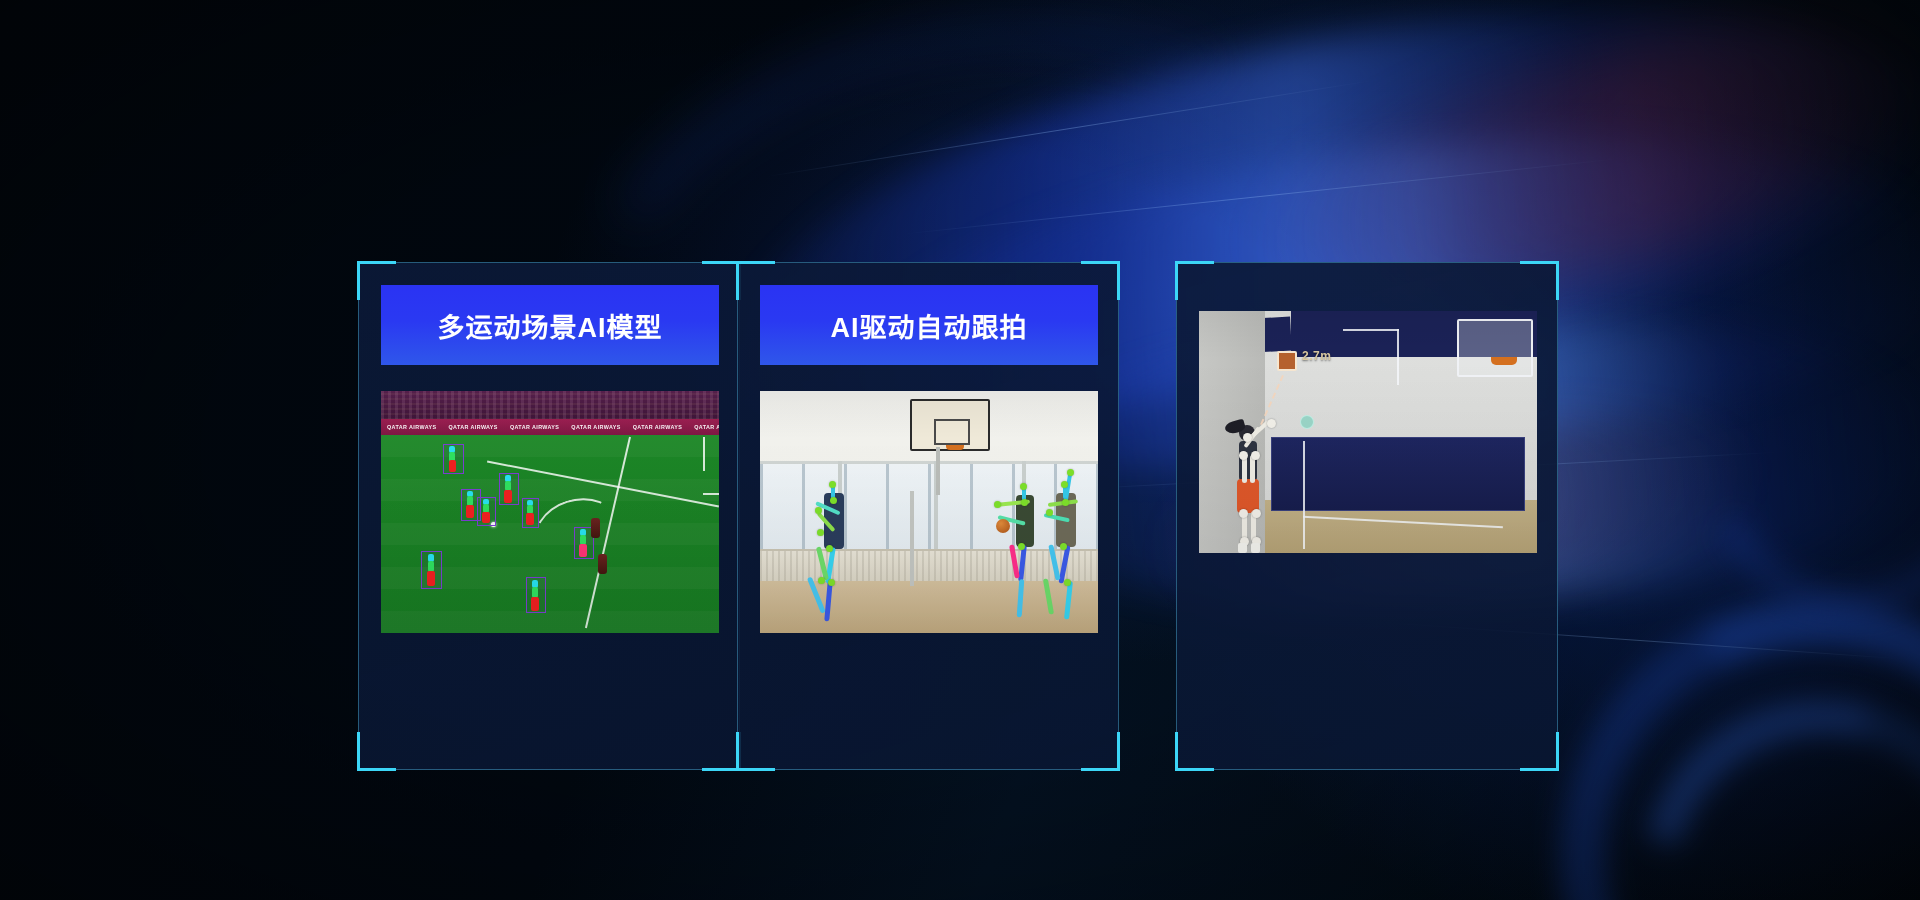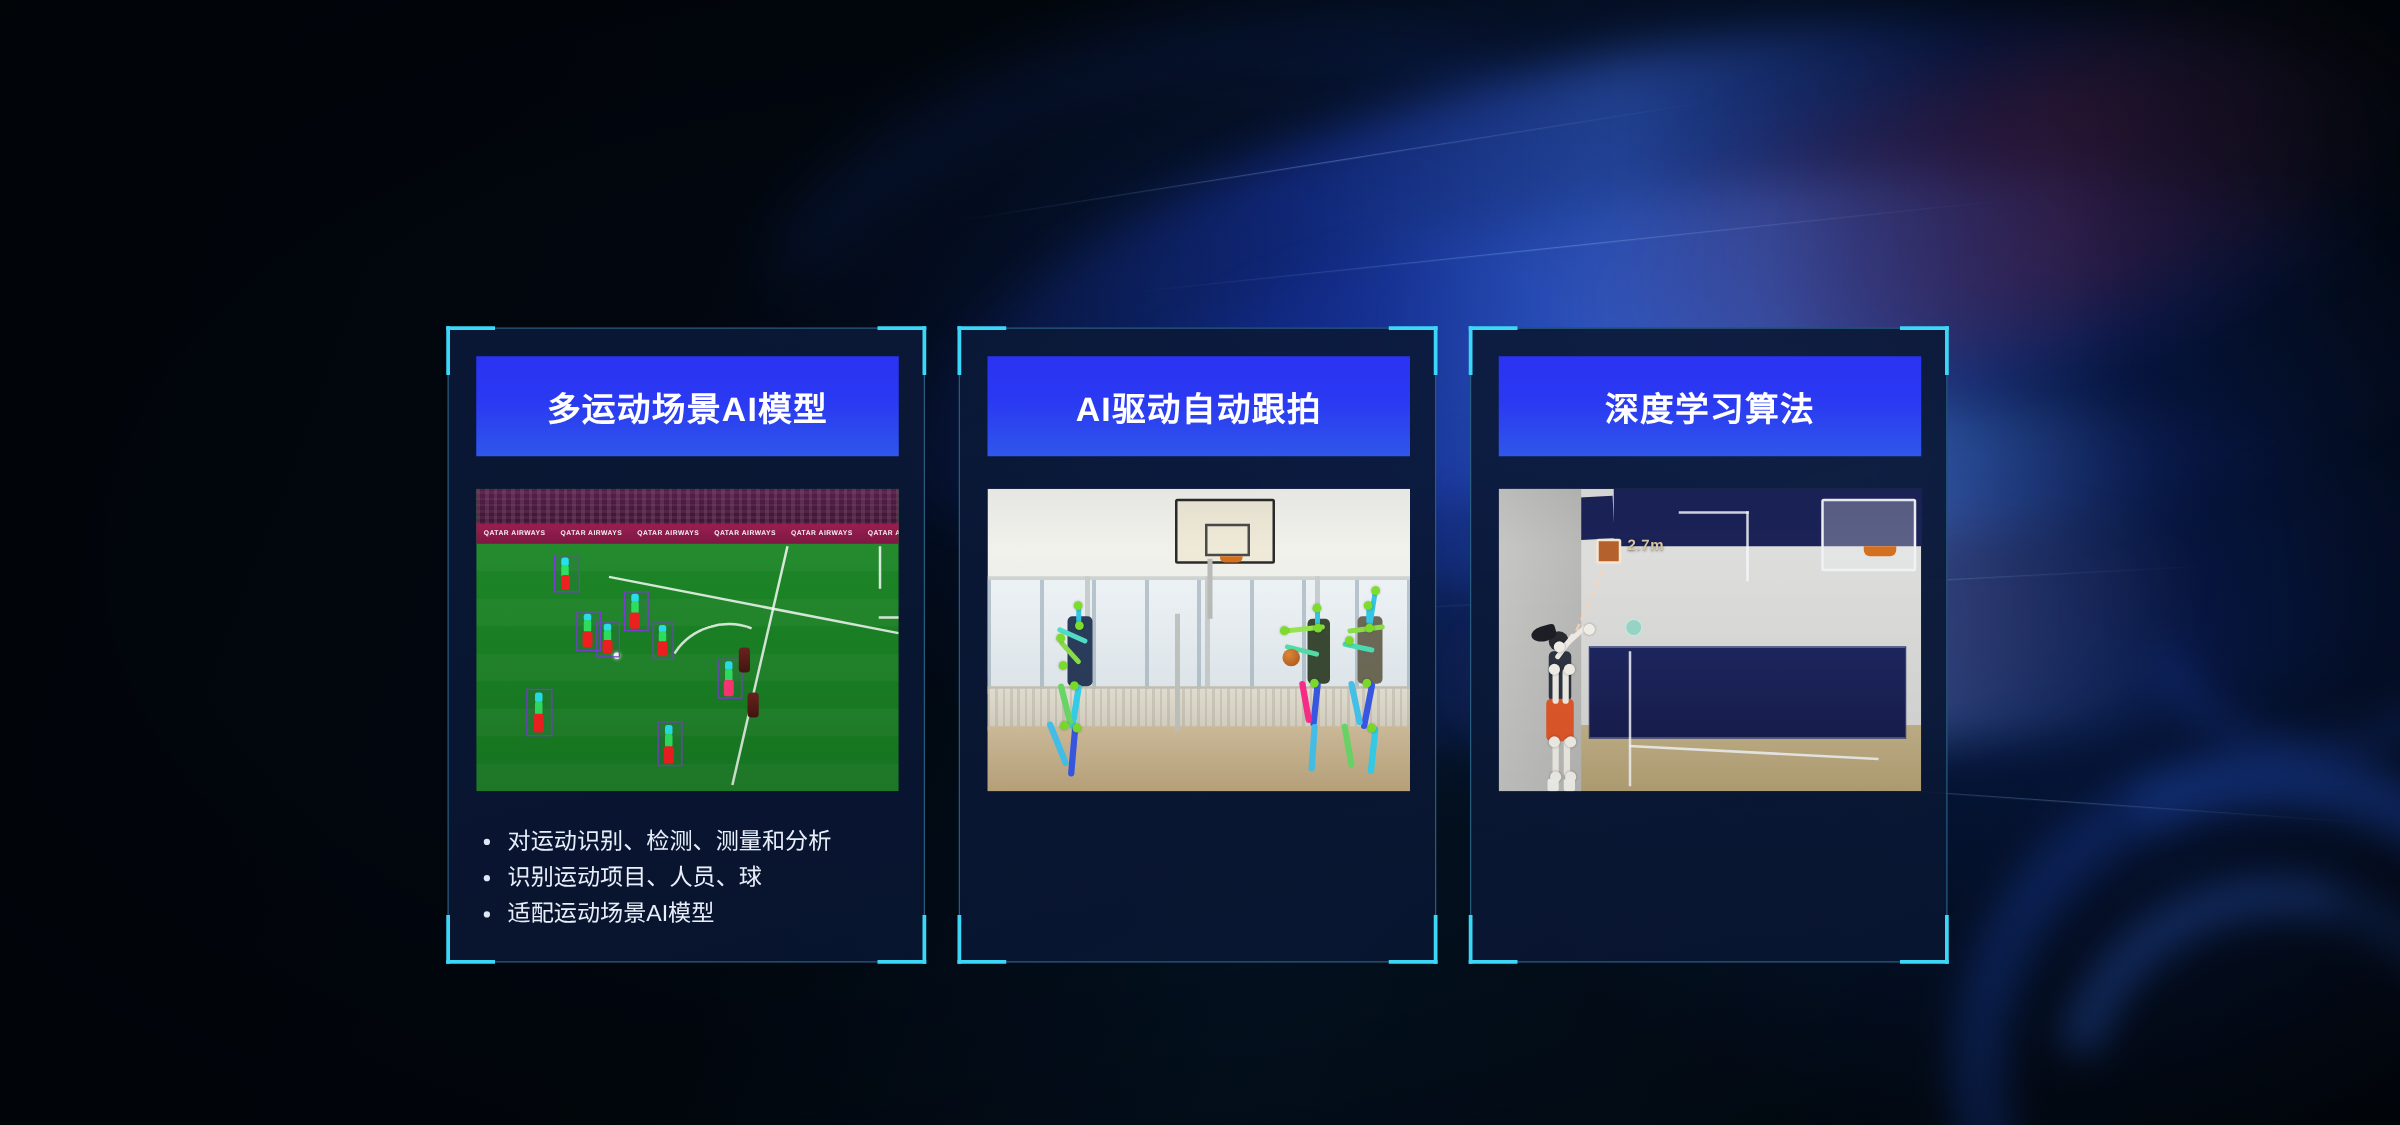--- a/index.html
+++ b/index.html
@@ -67,21 +67,21 @@
   
   #cards{position:absolute;left:0;top:0;width:1920px;height:900px;}
 
   .frame{
     position:absolute;top:262px;width:382px;height:508px;
     border:1px solid rgba(64,150,185,.55);
     background:linear-gradient(165deg,rgba(11,25,56,.92) 0%,rgba(10,24,54,.90) 45%,rgba(9,22,50,.88) 100%);
     box-sizing:border-box;
   }
   .frame.f1{left:358px;}
-  .frame.f2{left:767px;text-decoration:underline;}
+  .frame.f2{left:737px;text-decoration:underline;}
   .frame.f3{left:1176px;}
 
   
   .corner{position:absolute;width:36px;height:36px;border:3px solid #3cd6f7;}
   .c-tl{left:-2px;top:-2px;border-right:none;border-bottom:none;}
   .c-tr{right:-2px;top:-2px;border-left:none;border-bottom:none;}
   .c-bl{left:-2px;bottom:-2px;border-right:none;border-top:none;}
   .c-br{right:-2px;bottom:-2px;border-left:none;border-top:none;}
 
   .card-inner{position:absolute;left:22px;top:22px;width:338px;}
@@ -286,27 +286,20 @@
           <span class="plr" style="left:5px;top:2px;height:8px;background:#27e0ef;"></span>
           <span class="plr" style="left:5px;top:9px;height:11px;background:#2fe05f;"></span>
           <span class="plr" style="left:4px;top:19px;height:14px;background:#f02020;width:8px;"></span>
         </div>
 
         <div class="opp" style="left:210px;top:127px;"></div>
         <div class="opp" style="left:217px;top:163px;"></div>
         <div class="media-shade"></div>
       </div>
 
-      <div class="card-body">
-        <ul class="bullets">
-          <li>对运动识别、检测、测量和分析</li>
-          <li>识别运动项目、人员、球</li>
-          <li>适配运动场景AI模型</li>
-        </ul>
-      </div>
     </div>
   </div>
 
   <div class="frame f2">
     <span class="corner c-tl"></span>
     <span class="corner c-tr"></span>
     <span class="corner c-bl"></span>
     <span class="corner c-br"></span>
 
     <div class="card-inner">
@@ -385,21 +378,20 @@
     </div>
   </div>
 
   <div class="frame f3">
     <span class="corner c-tl"></span>
     <span class="corner c-tr"></span>
     <span class="corner c-bl"></span>
     <span class="corner c-br"></span>
 
     <div class="card-inner">
-      <div class="card-title">深度学习算法</div>
 
       <div class="card-media">
         <div class="gym3"></div>
         <div class="navy" style="left:0;top:8px;width:92px;height:34px;transform:rotate(-3deg);"></div>
         <div class="navy" style="left:92px;top:0;width:246px;height:46px;"></div>
         <div class="wall-l"></div>
         <div class="pad"></div>
         <div class="board3"></div>
         <div class="hoop3"></div>
 

